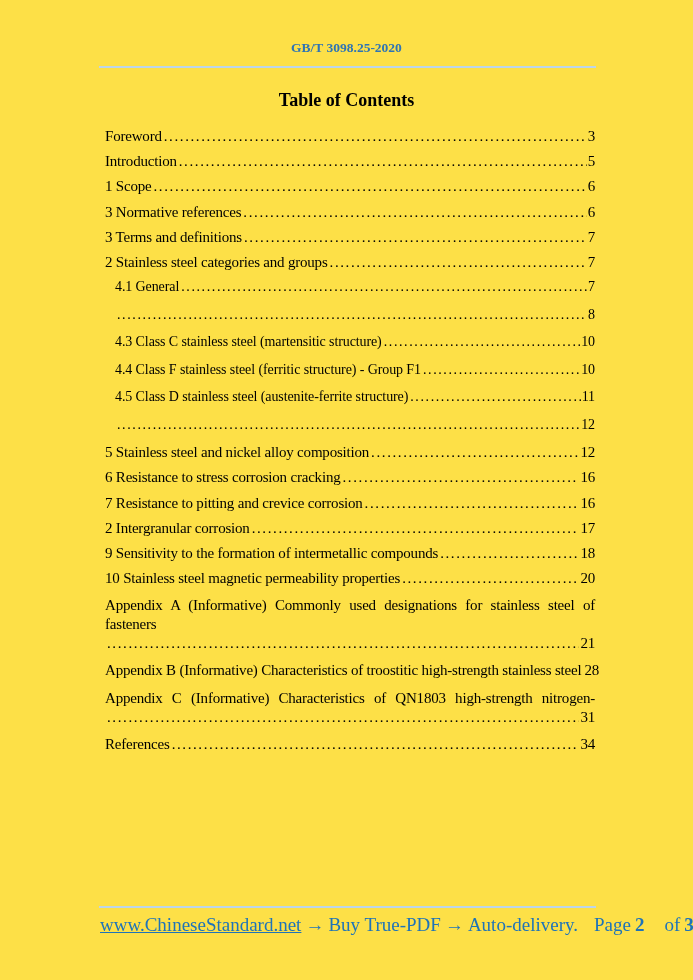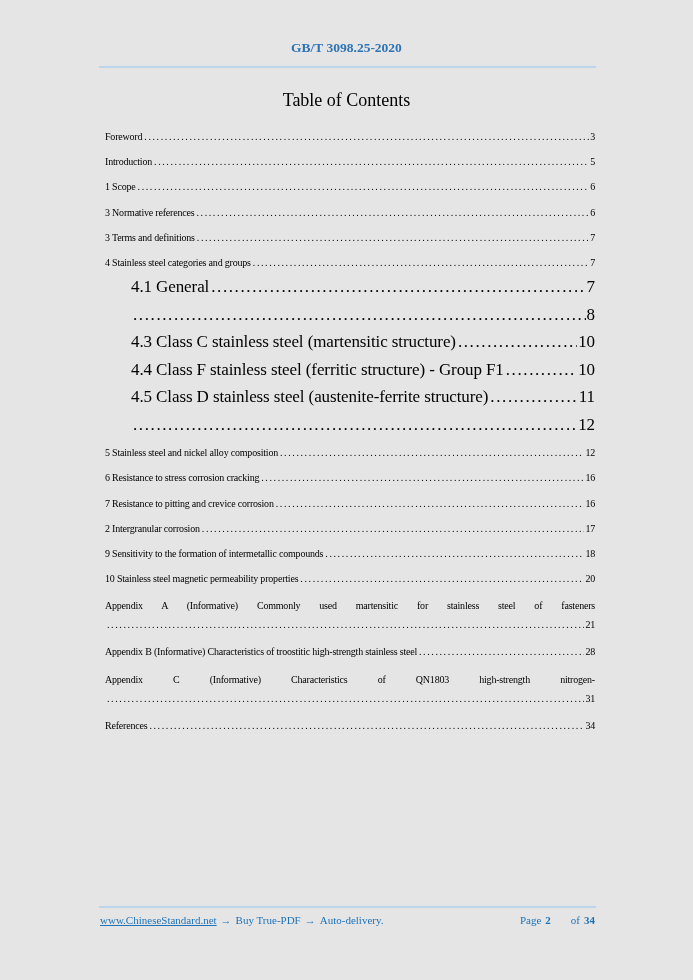--- a/index.html
+++ b/index.html
@@ -1,19 +1,19 @@
 <!DOCTYPE html>
 <html><head>
 <meta charset="utf-8">
 <style>
   html,body { margin:0; padding:0; background:#ffffff; }
   .page {
     position:relative;
     width:693px; height:980px;
-    background:#e5e5e5;
+    background:#fde047;
     font-family:"Liberation Serif","DejaVu Serif",serif;
     color:#000000;
     overflow:hidden;
     margin:0 auto;
   }
 
   
   .header-text {
     position:absolute; top:40px; left:0; right:0;
     text-align:center;
@@ -22,39 +22,39 @@
   }
   .header-rule {
     position:absolute; top:66px; left:99px; right:97px;
     border-top:2px solid #BCD5EA;
   }
 
   
   .doc-title {
     position:absolute; top:90px; left:0; right:0;
     text-align:center;
-    font-size:18px; font-weight:normal;
+    font-size:18px; font-weight:bold;
     color:#000000;
   }
 
   
   .toc {
     position:absolute; top:129px; left:105px; width:490px;
   }
   .toc-line { display:flex; align-items:baseline; }
   .toc-entry { color:#000; }
   .toc-entry.level0 {
-    font-size:10px; line-height:15px;
+    font-size:15px; line-height:15px;
     letter-spacing:-0.2px;
     margin-bottom:10.2px;
   }
   .toc-entry.level1 {
-    font-size:17px; line-height:14px;
+    font-size:14px; line-height:14px;
     letter-spacing:-0.1px;
-    margin-left:26px;
+    margin-left:10px;
     margin-bottom:13.5px;
   }
   .toc-label { flex:0 1 auto; white-space:nowrap; }
   .dots {
     flex:1 1 0;
     overflow:hidden;
     white-space:nowrap;
     letter-spacing:1.6px;
     margin:0 1px 0 2px;
   }
@@ -70,23 +70,22 @@
   .wrap-entry .toc-line { line-height:19px; }
 
   
   .footer-rule {
     position:absolute; top:906px; left:99px; right:97px;
     border-top:2px solid #BCD5EA;
   }
   .footer {
     position:absolute; top:914px; left:100px; width:495px;
     display:flex; justify-content:space-between; align-items:flex-end;
-    font-size:11px;
+    font-size:19px;
     color:#1E73B9;
-    gap:21px;
   }
   .footer-left { white-space:nowrap; }
   .footer-link { text-decoration:underline; cursor:pointer; }
   .footer-arrow { margin:0 4px; font-weight:bold; }
   .footer-right { white-space:nowrap; }
   .footer-right .word { margin-left:16px; }
   .footer-right .num { font-weight:bold; margin:0 4px; }
   .footer-right .num:last-child { margin-right:0; }
 </style>
 </head>
@@ -120,21 +119,21 @@
         <span class="toc-label">3 Normative references</span>
         <span class="dots">............................................................................................................................................................................................................................</span>
         <span class="toc-page">6</span>
       </div>
       <div class="toc-entry level0 toc-line">
         <span class="toc-label">3 Terms and definitions</span>
         <span class="dots">............................................................................................................................................................................................................................</span>
         <span class="toc-page">7</span>
       </div>
       <div class="toc-entry level0 toc-line">
-        <span class="toc-label">4 Stainless steel categories and groups</span>
+        <span class="toc-label">2 Stainless steel categories and groups</span>
         <span class="dots">............................................................................................................................................................................................................................</span>
         <span class="toc-page">7</span>
       </div>
       <div class="toc-entry level1 toc-line">
         <span class="toc-label">4.1 General</span>
         <span class="dots">............................................................................................................................................................................................................................</span>
         <span class="toc-page">7</span>
       </div>
       <div class="toc-entry level1 toc-line">
         <span class="dots">............................................................................................................................................................................................................................</span>
@@ -183,21 +182,21 @@
         <span class="toc-label">9 Sensitivity to the formation of intermetallic compounds</span>
         <span class="dots">............................................................................................................................................................................................................................</span>
         <span class="toc-page">18</span>
       </div>
       <div class="toc-entry level0 toc-line">
         <span class="toc-label">10 Stainless steel magnetic permeability properties</span>
         <span class="dots">............................................................................................................................................................................................................................</span>
         <span class="toc-page">20</span>
       </div>
       <div class="toc-entry level0 wrap-entry">
-        <div class="wrap-text">Appendix A (Informative) Commonly used martensitic for stainless steel of fasteners</div>
+        <div class="wrap-text">Appendix A (Informative) Commonly used designations for stainless steel of fasteners</div>
         <div class="toc-line">
           <span class="dots">............................................................................................................................................................................................................................</span>
           <span class="toc-page">21</span>
         </div>
       </div>
       <div class="toc-entry level0 toc-line">
         <span class="toc-label">Appendix B (Informative) Characteristics of troostitic high-strength stainless steel</span>
         <span class="dots">............................................................................................................................................................................................................................</span>
         <span class="toc-page">28</span>
       </div>

